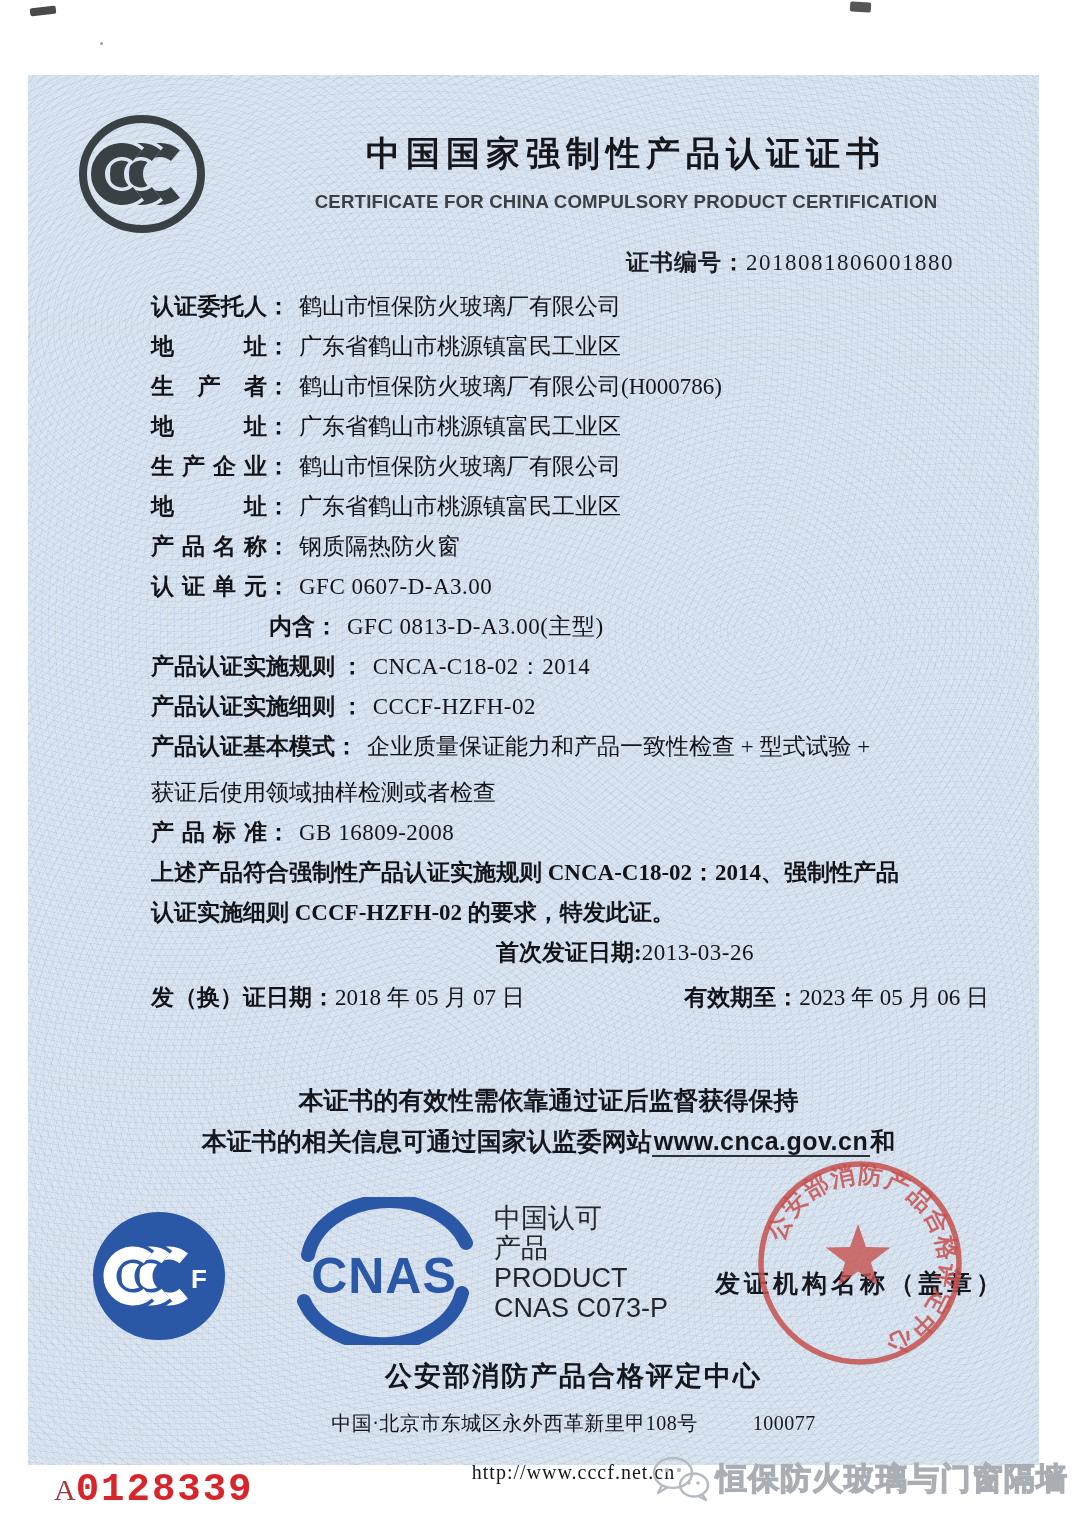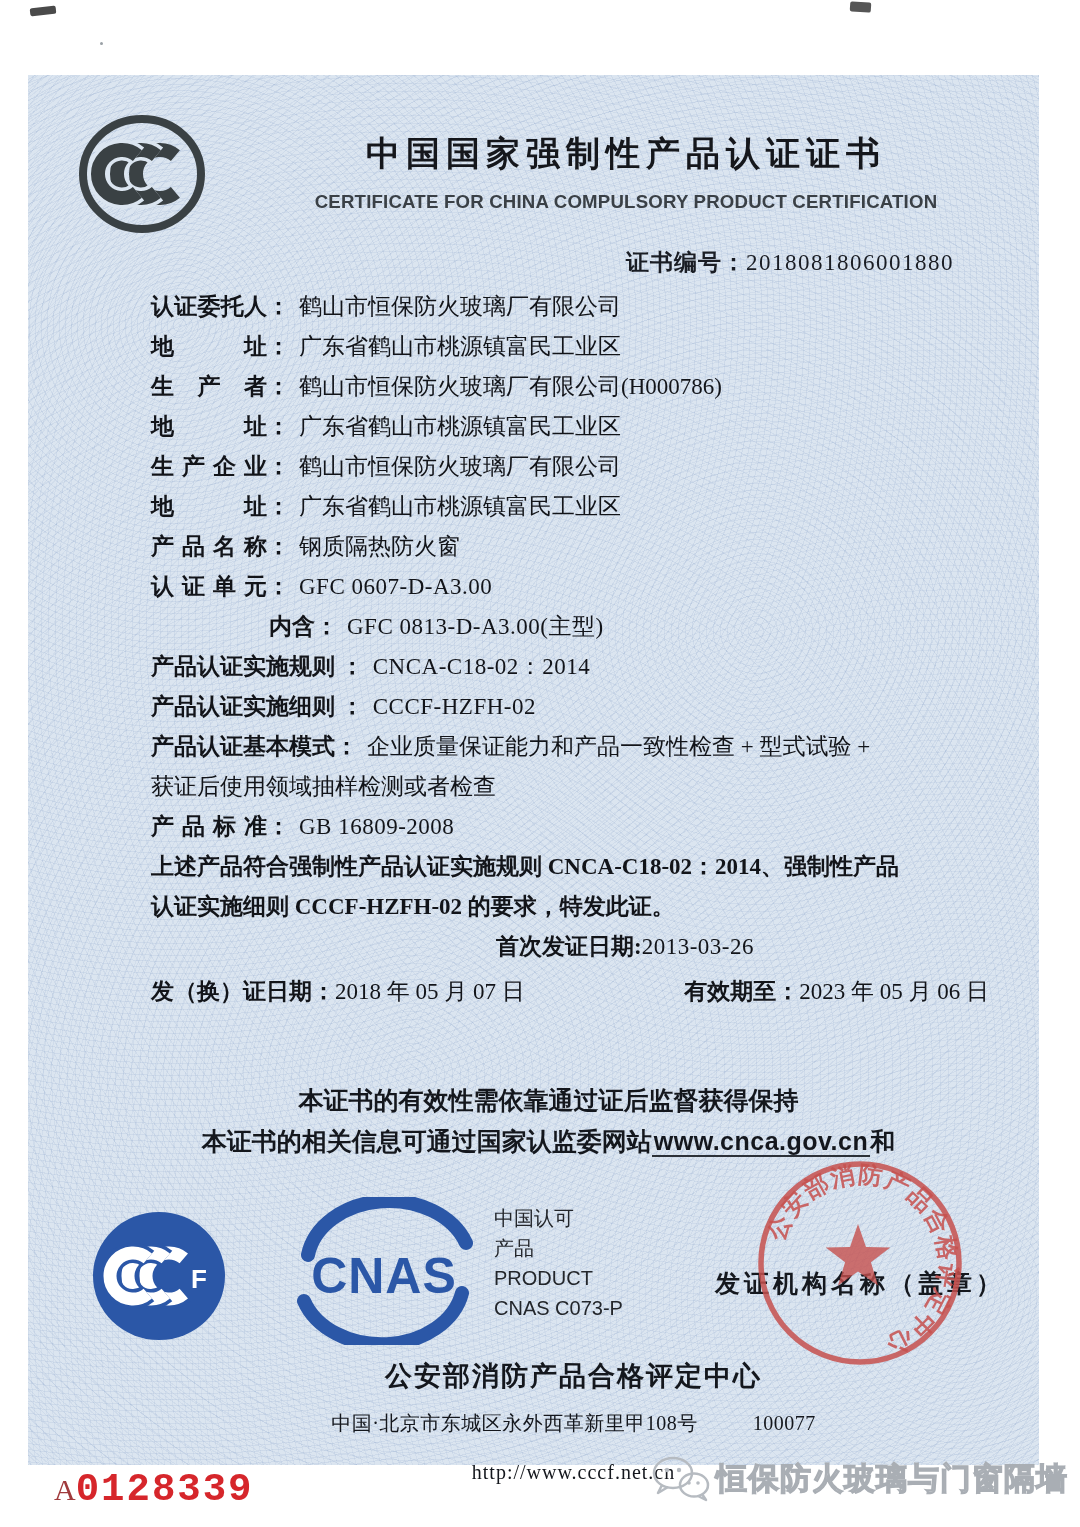--- a/index.html
+++ b/index.html
@@ -25,35 +25,35 @@
   .certno .num{font-family:"Liberation Serif",serif;letter-spacing:1.5px;}
   
   .fields{position:absolute;left:123px;top:212px;right:50px;font-size:23px;color:#121419;}
   .frow{height:40px;line-height:40px;white-space:nowrap;}
   .lbl{display:inline-block;width:116px;text-align:justify;text-align-last:justify;font-weight:700;vertical-align:bottom;}
   .colon{font-weight:700;margin-right:9px;}
   .val{font-weight:500;}
   .latin{font-family:"Liberation Serif",serif;letter-spacing:.5px;}
   .inner-row{padding-left:118px;}
   .flowlbl{font-weight:700;}
-  .cont-row{font-weight:500;}
+  .cont-row{font-weight:500;margin-top:6px;}
   .statement{font-weight:600;}
   .center-row{text-align:center;padding-left:110px;font-weight:700;}
   .issue-row{display:flex;gap:34px;margin-top:5px;justify-content:space-between;}
   .issue-row b{font-weight:700;}
   
   .notes{position:absolute;left:30px;right:0;top:1005px;text-align:center;font-size:25px;color:#14171d;}
   .notes .n{height:41px;line-height:41px;font-weight:600;white-space:nowrap;}
   .url{font-family:"Liberation Sans","DejaVu Sans",sans-serif;font-weight:600;border-bottom:2px solid #2c3138;
     padding:0 2px;letter-spacing:.5px;}
   
   .cccf-logo{position:absolute;left:63px;top:1135px;width:136px;height:132px;}
   .cnas-logo{position:absolute;left:258px;top:1122px;width:196px;height:148px;}
   .accred{position:absolute;left:466px;top:1128px;font-family:"Liberation Sans","DejaVu Sans",sans-serif;
-    font-size:20px;line-height:30px;color:#23262b;font-weight:500;}
+    font-size:27px;line-height:30px;color:#23262b;font-weight:500;}
   .issuer-caption{position:absolute;left:687px;top:1192px;font-size:25px;letter-spacing:4px;color:#15181e;
     font-weight:600;white-space:nowrap;z-index:2;}
   .seal{position:absolute;left:716px;top:1072px;width:232px;height:232px;z-index:3;}
   
   .footer{position:absolute;left:80px;right:0;top:1283px;text-align:center;color:#14171d;}
   .footer .org{font-size:27px;font-weight:700;letter-spacing:2px;}
   .footer .addr{margin-top:16px;font-size:20px;font-weight:500;letter-spacing:.5px;}
   .footer .addr .pc{margin-left:55px;}
   .footer .site{margin-top:24px;font-size:20px;letter-spacing:1px;}
   

